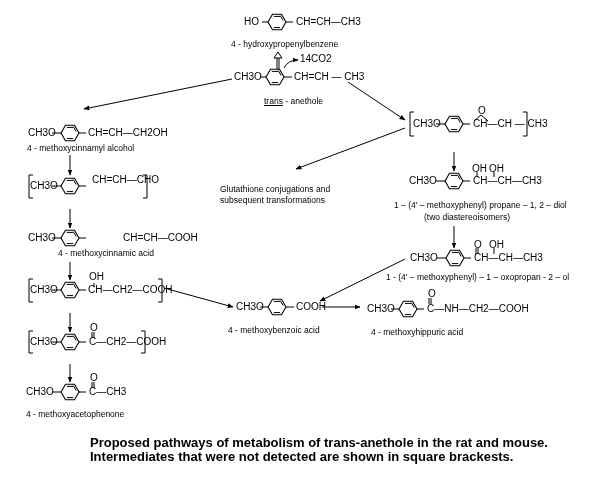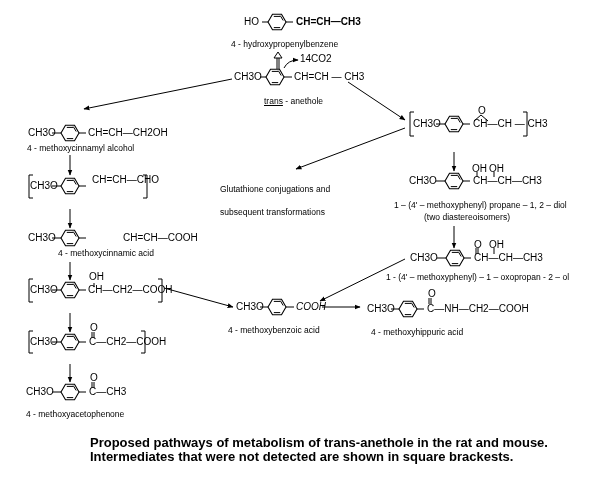--- a/index.html
+++ b/index.html
@@ -138,21 +138,21 @@
     <line x1="405" y1="259" x2="320" y2="301" marker-end="url(#ah)"></line>
     <line x1="322" y1="307" x2="360" y2="307" marker-end="url(#ah)"></line>
     <line x1="277" y1="69" x2="277" y2="57"></line>
     <line x1="279" y1="69" x2="279" y2="57"></line>
     <polygon points="274,58 278,52 282,58" fill="#fff"></polygon>
     <path d="M284,68 Q288,60 298,60" marker-end="url(#ah)"></path>
   </g>
 </svg>
 
 <span class="lbl" style="left:244px;top:17px;">HO</span>
-<span class="lbl" style="left:296px;top:17px;font-weight:bold;">CH=CH—CH3</span>
+<span class="lbl" style="left:296px;top:17px;">CH=CH—CH3</span>
 <span class="glabel" style="left:231px;top:39px;">4 - hydroxypropenylbenzene</span>
 
 <span class="lbl" style="left:234px;top:72px;">CH3O</span>
 <span class="lbl" style="left:294px;top:72px;">CH=CH — CH3</span>
 <span class="lbl" style="left:300px;top:54px;font-size:10px;">14CO2</span>
 <span class="glabel" style="left:248px;top:96px;"><span class="u">trans</span><span> - anethole</span></span>
 
 <span class="lbl" style="left:28px;top:128px;">CH3O</span>
 <span class="lbl" style="left:88px;top:128px;">CH=CH—CH2OH</span>
 <span class="glabel" style="left:27px;top:143px;">4 - methoxycinnamyl alcohol</span>
@@ -188,27 +188,27 @@
 <span class="glabel" style="left:394px;top:200px;">1 – (4' – methoxyphenyl) propane – 1, 2 – diol</span>
 <span class="glabel" style="left:424px;top:212px;">(two diastereoisomers)</span>
 
 <span class="lbl" style="left:410px;top:253px;">CH3O</span>
 <span class="lbl" style="left:474px;top:253px;">CH—CH—CH3</span>
 <span class="lbl" style="left:474px;top:240px;">O</span>
 <span class="lbl" style="left:489px;top:240px;">OH</span>
 <span class="glabel" style="left:386px;top:272px;">1 - (4' – methoxyphenyl) – 1 – oxopropan - 2 – ol</span>
 
 <span class="lbl" style="left:236px;top:302px;">CH3O</span>
-<span class="lbl" style="left:296px;top:302px;font-style:italic;">COOH</span>
+<span class="lbl" style="left:296px;top:302px;">COOH</span>
 <span class="glabel" style="left:228px;top:325px;">4 - methoxybenzoic acid</span>
 
 <span class="lbl" style="left:367px;top:304px;">CH3O</span>
 <span class="lbl" style="left:427px;top:304px;">C—NH—CH2—COOH</span>
 <span class="lbl" style="left:428px;top:289px;">O</span>
 <span class="glabel" style="left:371px;top:327px;">4 - methoxyhippuric acid</span>
 
 <span class="glabel" style="left:220px;top:184px;">Glutathione conjugations and</span>
-<span class="glabel" style="left:220px;top:195px;margin-top:12px;">subsequent transformations</span>
+<span class="glabel" style="left:220px;top:195px;">subsequent transformations</span>
 
 <div class="caption">
   <div>Proposed pathways of metabolism of trans-anethole in the rat and mouse.</div>
   <div>Intermediates  that were not detected are shown in square brackests.</div>
 </div>
 
 </body></html>

